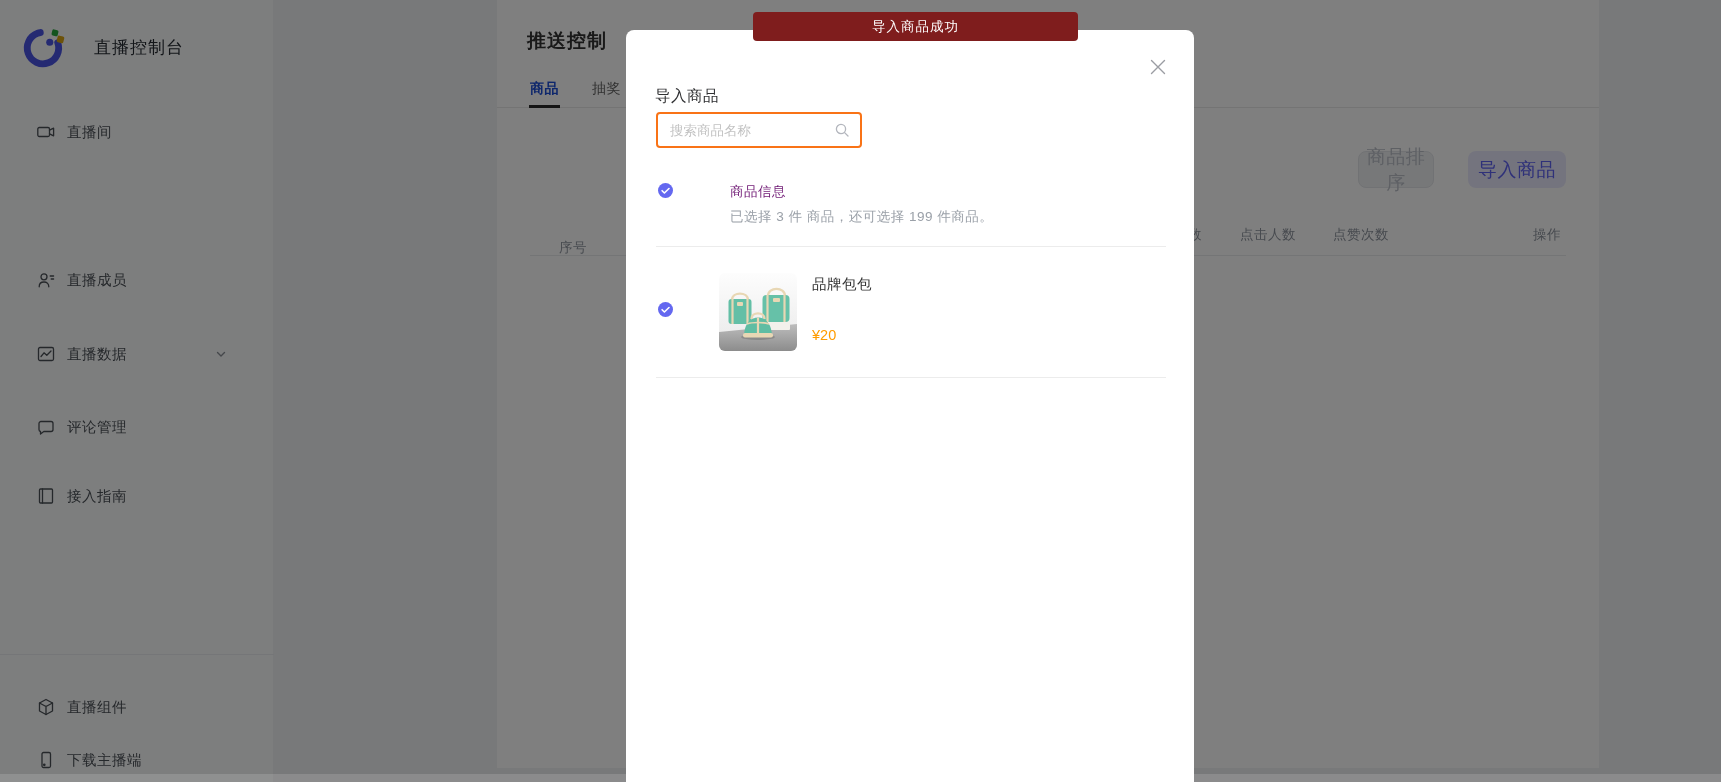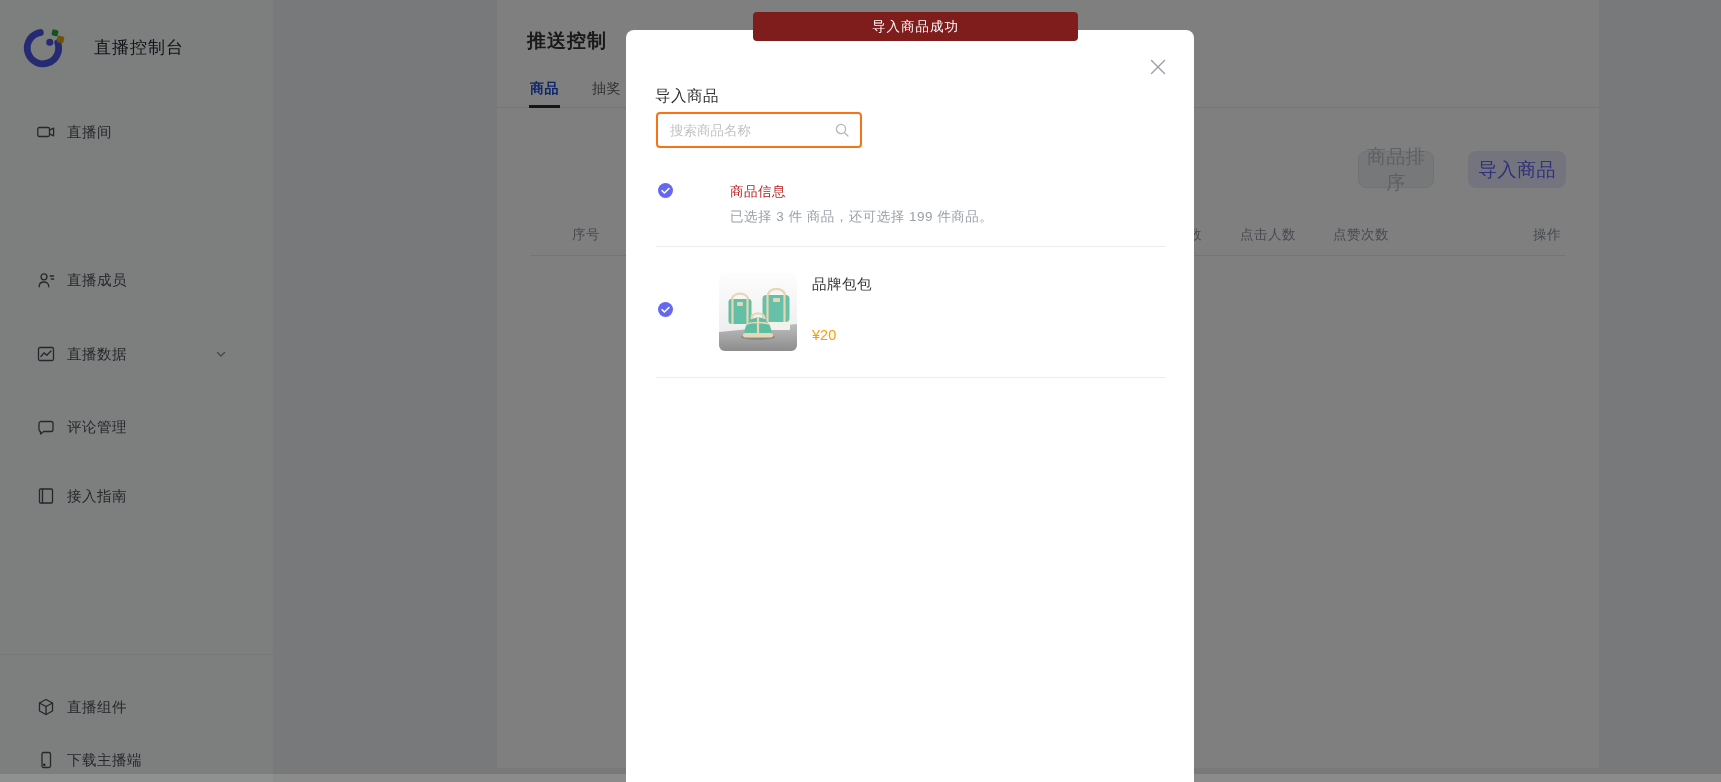--- a/index.html
+++ b/index.html
@@ -39,21 +39,21 @@
 
   
   .modal { position:absolute; left:626px; top:30px; width:568px; height:752px; background:#fff; border-radius:8px 8px 0 0; z-index:20; }
   .modal-close { position:absolute; left:522px; top:27px; width:20px; height:20px; color:#9b9da3; cursor:pointer; }
   .modal-title { position:absolute; left:29px; top:56px; font-size:15.5px; font-weight:500; color:#303133; letter-spacing:0.5px; }
   .modal-search-wrap { position:absolute; left:30px; top:82px; width:206px; height:36px; }
   .modal-search { width:206px; height:36px; border:2px solid #f97316; border-radius:4px; background:#fff; padding:0 34px 0 12px; font-size:13.5px; color:#333; }
   .modal-search::placeholder { color:#c2c2c2; }
   .modal-search-icon { position:absolute; right:12px; top:10px; width:16px; height:16px; color:#b3b6bd; }
   .check-circle { position:absolute; width:15px; height:15px; }
-  .info-title { position:absolute; left:104px; top:153px; font-size:13.5px; color:#b91c1c; letter-spacing:0.5px; }
+  .info-title { position:absolute; left:104px; top:153px; font-size:13.5px; color:#701a75; letter-spacing:0.5px; }
   .info-sub { position:absolute; left:104px; top:178px; font-size:13.5px; color:#9aa0a8; letter-spacing:0.5px; }
   .m-divider { position:absolute; left:30px; width:510px; border-top:1px solid #ececec; }
   .prod-img { position:absolute; left:93px; top:243px; width:78px; height:78px; border-radius:6px; overflow:hidden; }
   .prod-name { position:absolute; left:186px; top:245px; font-size:14.5px; font-weight:500; color:#333; letter-spacing:0.5px; }
   .prod-price { position:absolute; left:186px; top:297px; font-size:14.5px; }
 
   
   .toast { position:absolute; left:753px; top:12px; width:325px; height:29px; background:#6e71f1; border-radius:4px; z-index:40; display:flex; align-items:center; justify-content:center; color:#fff; font-size:13.5px; font-weight:500; letter-spacing:1px; }
 </style>
 </head>
@@ -141,21 +141,21 @@
     <div class="tabbar">
       <span class="tab active" style="left:33px;">商品</span>
       <span class="tab" style="left:95px;">抽奖</span>
       <div class="tab-underline"></div>
     </div>
 
 
     <button class="btn btn-sort">商品排序</button>
     <button class="btn btn-import">导入商品</button>
 
-    <span class="thead-cell" style="left:75px;">序号</span>
+    <span class="thead-cell" style="left:62px;margin-top:13px;">序号</span>
     <span class="thead-cell" style="left:649px;">推送次数</span>
     <span class="thead-cell" style="left:743px;">点击人数</span>
     <span class="thead-cell" style="left:836px;">点赞次数</span>
     <span class="thead-cell" style="left:1036px;">操作</span>
     <div class="thead-border"></div>
   </div>
 
   <div class="overlay" style="background: rgba(0, 0, 0, 0.5);"></div>
   <div class="hscroll"></div>
 

